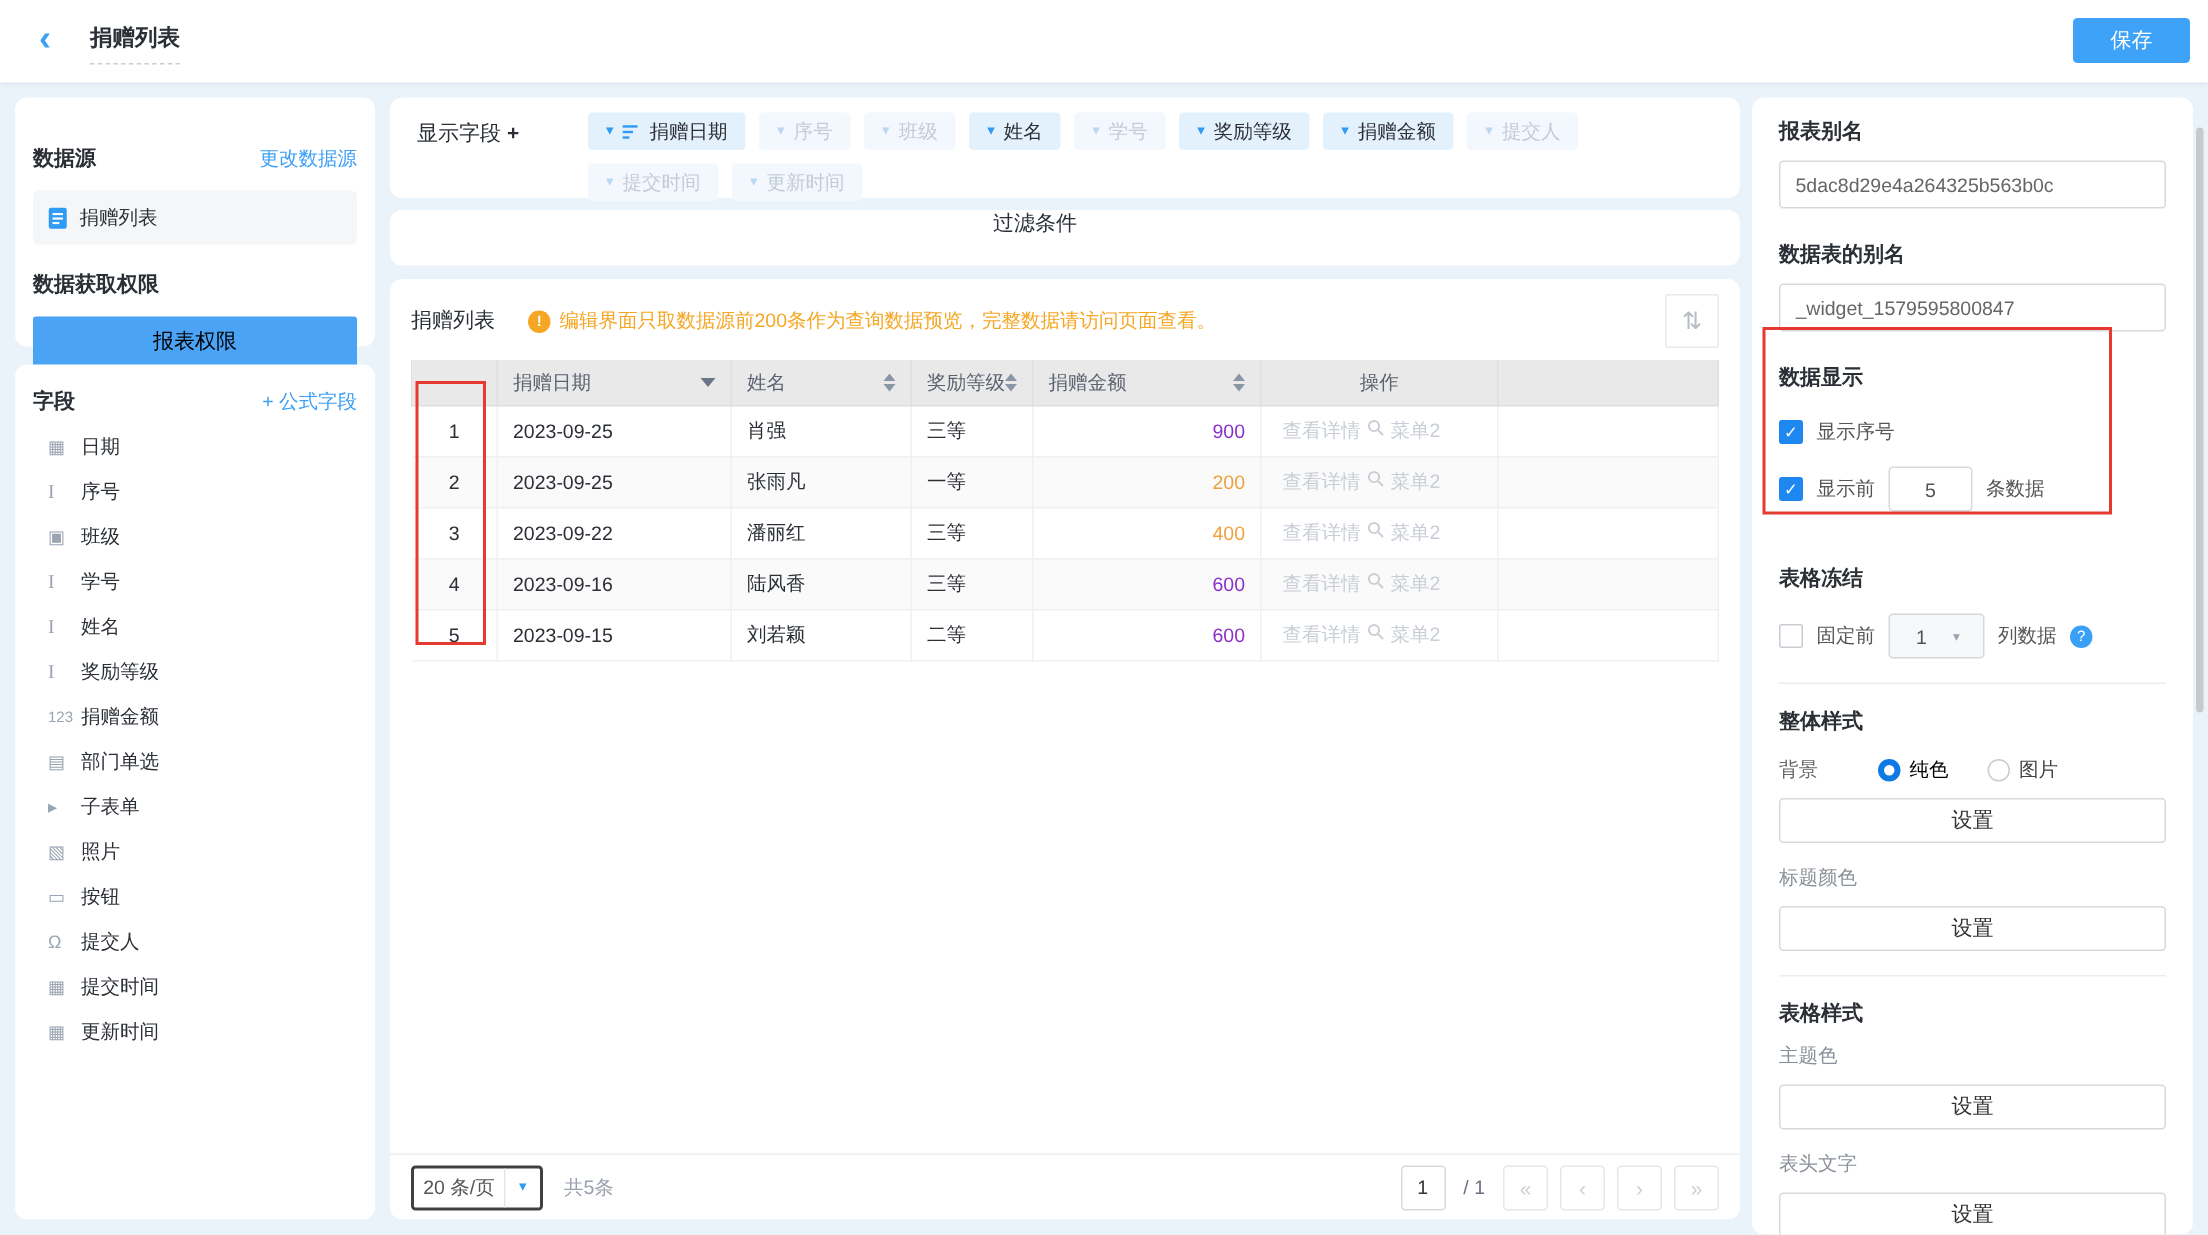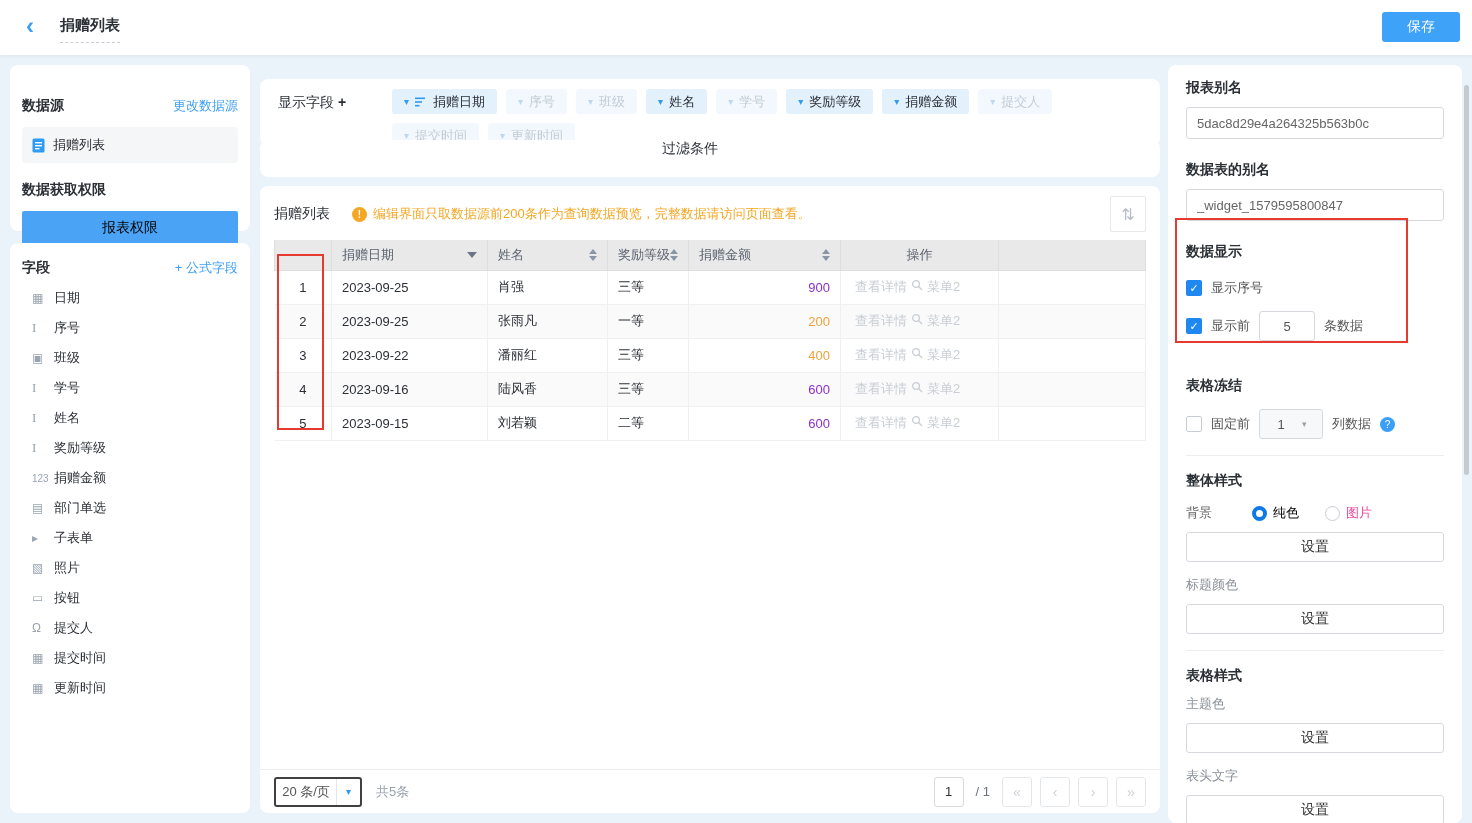--- a/index.html
+++ b/index.html
@@ -10,21 +10,21 @@
   
   .topbar { position:absolute; left:0; top:0; width:1472px; height:55px; background:#fff; box-shadow:0 1px 4px rgba(0,30,80,.06); z-index:5; }
   .back { position:absolute; left:26px; top:13px; font-size:24px; line-height:26px; color:#3d9ff5; font-weight:bold; cursor:pointer; }
   .doc-title { position:absolute; left:60px; top:16px; font-size:15px; font-weight:600; color:#2b2f36; padding-bottom:7px; border-bottom:1px dashed #c9ced6; }
   .save-btn { position:absolute; right:12px; top:12px; width:78px; height:30px; background:#3da2f8; color:#fff; font-size:14px; border:none; border-radius:3px; display:flex; align-items:center; justify-content:center; cursor:pointer; }
 
   
   .card { position:absolute; background:#fff; border-radius:8px; }
   .card-ds   { left:10px;  top:65px;  width:240px; height:166px; padding:32px 12px; }
   .card-f    { left:10px;  top:243px; width:240px; height:570px; padding:16px 12px; }
-  .card-df   { left:260px; top:65px;  width:900px; height:67px;  padding:10px 18px;margin-top:14px; }
+  .card-df   { left:260px; top:65px;  width:900px; height:67px;  padding:10px 18px; }
   .card-fil  { left:260px; top:140px; width:900px; height:37px;  padding:0 18px; display:flex; align-items:center;flex-direction:column; }
   .card-tb   { left:260px; top:186px; width:900px; height:627px; padding:14px; }
   .card-set  { left:1168px; top:65px; width:294px; height:758px; padding:14px 18px; overflow:hidden; }
 
   .sec-head { display:flex; align-items:center; justify-content:space-between; }
   .sec-title { font-size:14px; font-weight:600; color:#2b2f36; }
   .blue-link { font-size:13px; color:#3d9ff5; cursor:pointer; }
 
   .ds-item { margin-top:12px; height:36px; background:#f4f6f8; border-radius:4px; display:flex; align-items:center; padding:0 10px; font-size:13px; color:#2b2f36; cursor:pointer; }
   .ds-item svg { margin-right:8px; }
@@ -101,21 +101,21 @@
   .mini-select .v { flex:1; text-align:center; }
   .mini-select .c { width:20px; color:#9aa2ad; font-size:9px; }
   .help-ic { width:15px; height:15px; border-radius:50%; background:#3ba0f5; color:#fff; font-size:10px; display:flex; align-items:center; justify-content:center; cursor:pointer; }
   .divider { height:1px; background:#ebedf0; margin:16px 0; }
   .radio-row { display:flex; align-items:center; font-size:13px; }
   .radio-row .rlabel { color:#666; width:66px; }
   .radio { width:15px; height:15px; border-radius:50%; margin-right:6px; flex:0 0 15px; cursor:pointer; }
   .radio.sel { border:4.5px solid #0f7ae5; background:#fff; }
   .radio.un { border:1px solid #c8cdd4; background:#fff; }
   .radio-opt { display:flex; align-items:center; margin-right:26px; }
-  .radio-opt.dim span { color:#ec4899; }
+  .radio-opt.dim span { color:#404040; }
   .set-btn { width:100%; height:30px; border:1px solid #d5d9de; border-radius:3px; background:#fff; font-size:14px; color:#333; cursor:pointer; font-family:inherit; }
   .sub-label { font-size:13px; color:#8a9099; }
   .red-box-set { position:absolute; left:7px; top:153px; width:233px; height:125px; border:2px solid #e63a30; pointer-events:none; z-index:3; }
   .scroll-thumb { position:absolute; right:3px; top:85px; width:5px; height:390px; background:#c6cace; border-radius:3px; }
 </style>
 </head>
 <body>
 
 <div class="page">
 

